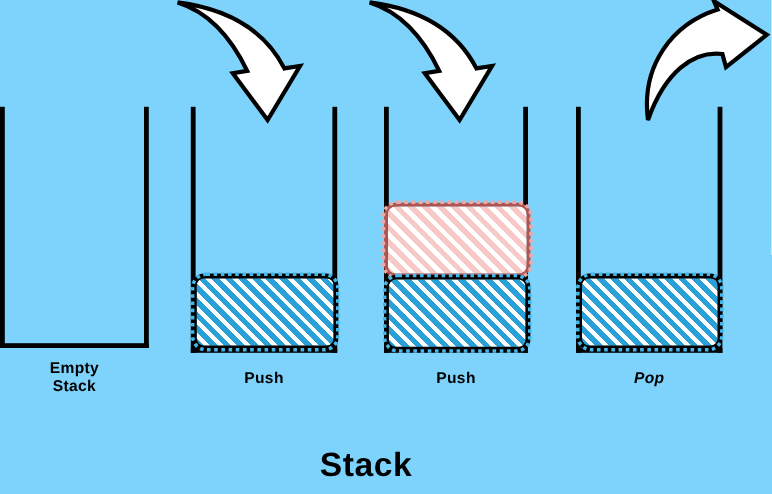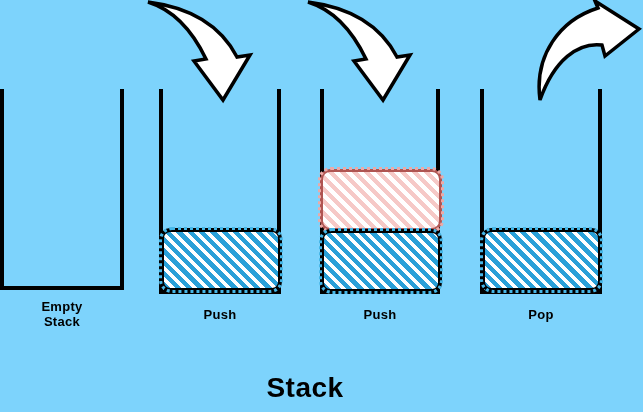--- a/index.html
+++ b/index.html
@@ -42,21 +42,21 @@
   .blk-pop{left:481px;top:228px;width:121px;height:64px;}
 
   
   .stage-label{
     position:absolute;text-align:center;font-weight:bold;font-size:13px;line-height:15px;
     color:#000;white-space:pre-line;letter-spacing:0.3px;
   }
   .l1{left:2px;top:299px;width:120px;}
   .l2{left:159px;top:307px;width:122px;}
   .l3{left:320px;top:307px;width:120px;}
-  .l4{left:480px;top:307px;width:122px;}
+  .l4{left:480px;top:307px;width:122px;font-style:italic;}
 
   .title{
     position:absolute;left:235px;top:371px;width:140px;text-align:center;
     font-weight:bold;font-size:28px;line-height:33px;color:#000;letter-spacing:0.5px;
   }
 
   .arrow-svg{position:absolute;overflow:visible;}
   .arr-push1{left:140px;top:0;}
   .arr-push2{left:300px;top:0;}
   .arr-pop{left:518px;top:0;}

